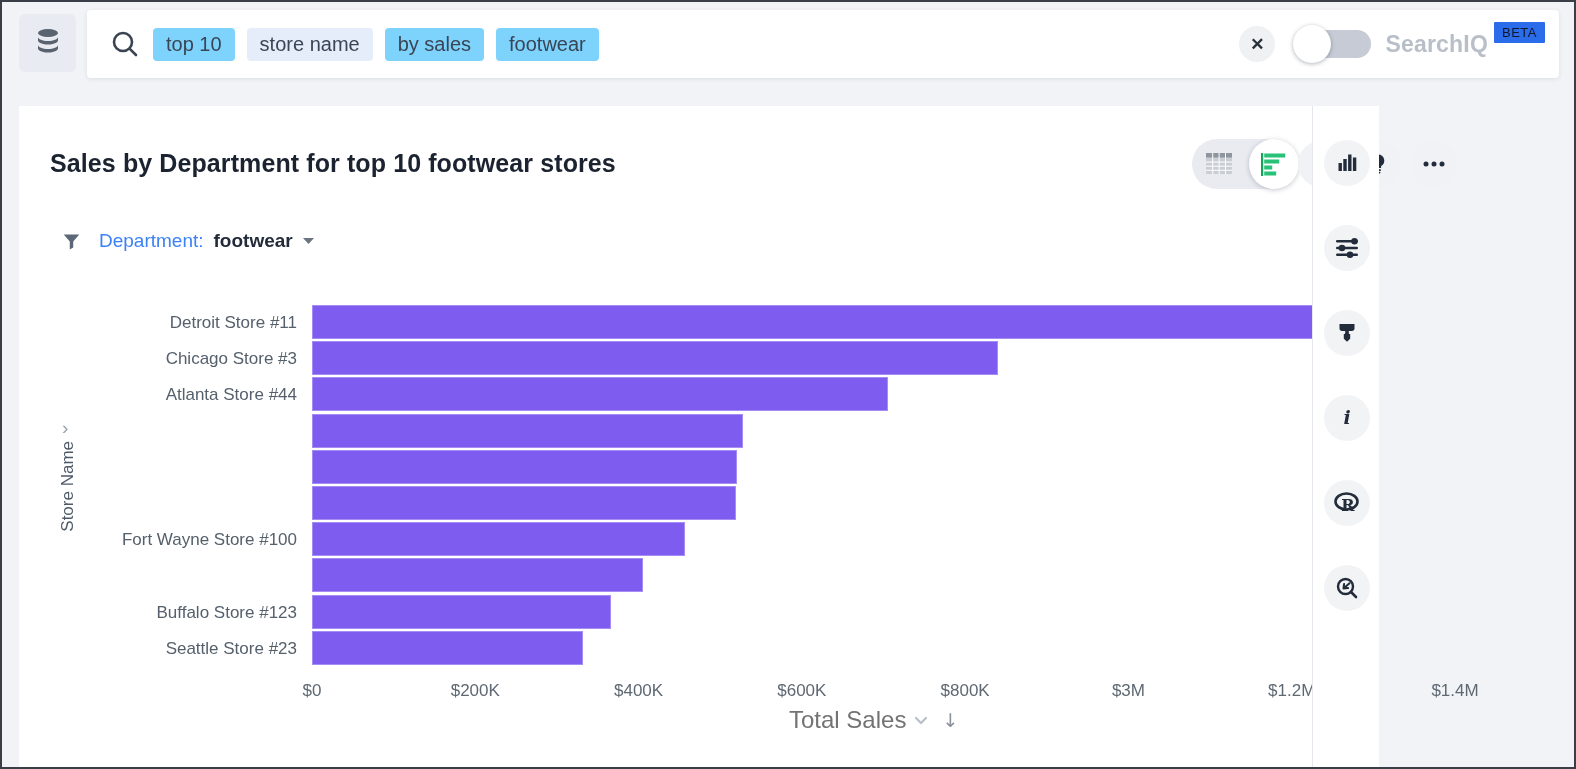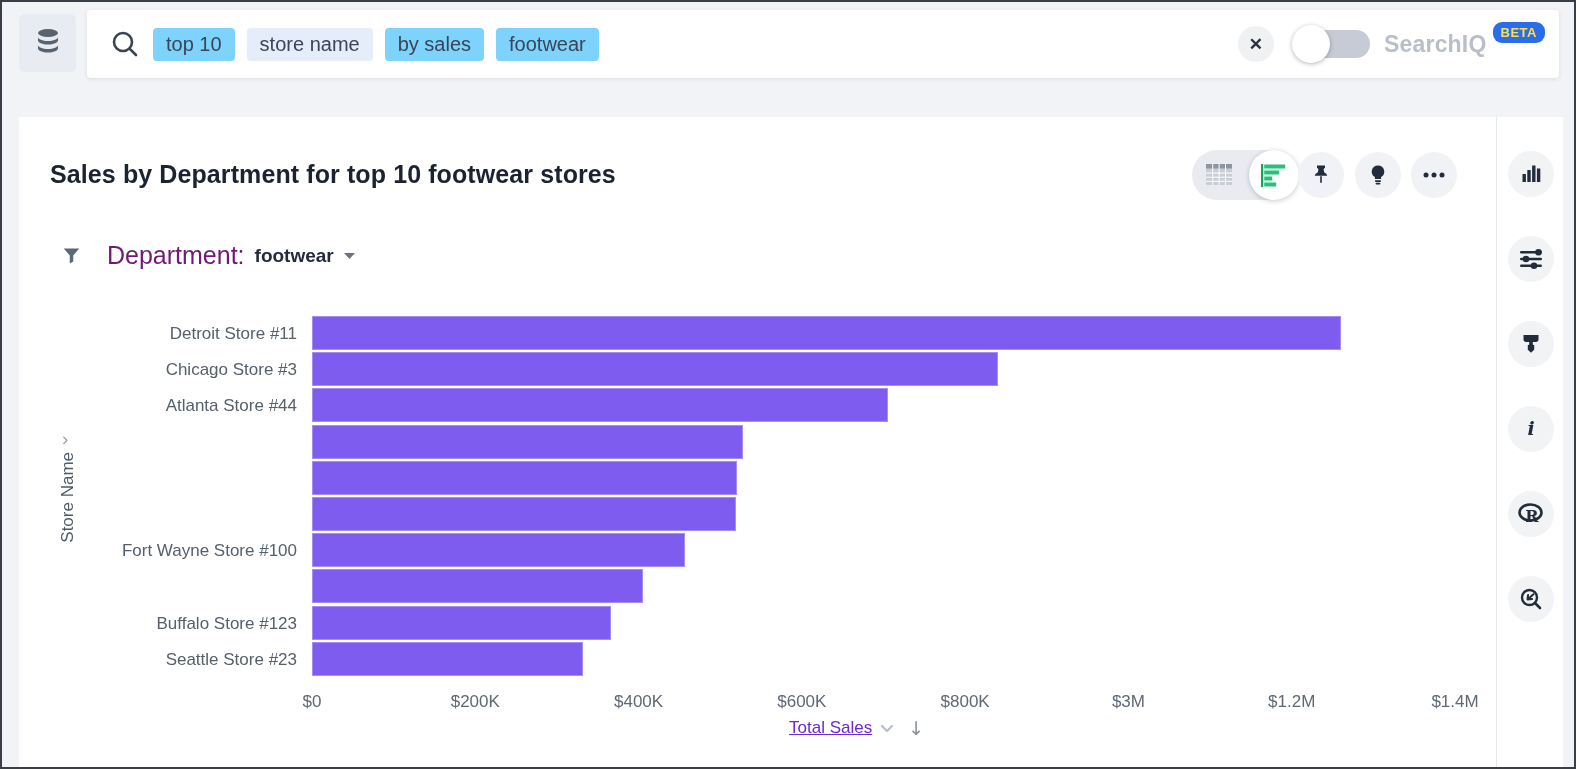--- a/index.html
+++ b/index.html
@@ -41,28 +41,28 @@
   .iq-toggle {
     width:74px; height:28px; border-radius:14px; background:#C6CBD5;
     position:relative; margin-left:22px; cursor:pointer;
   }
   .iq-knob {
     position:absolute; left:-4px; top:-5px; width:38px; height:38px; border-radius:50%;
     background:#FFFFFF; box-shadow:0 1px 4px rgba(30,40,60,.35);
   }
   .iq-label { font-size:23px; font-weight:bold; color:#B9BFC9; margin-left:14px; letter-spacing:.2px; }
   .beta-badge {
-    background:#2B6CEB; color:#fde047; font-size:13px; font-weight:bold;
-    padding:3px 8px; border-radius:9px; margin-left:6px; position:relative; top:-12px;
+    background:#2B6CEB; color:#0f172a; font-size:13px; font-weight:normal;
+    padding:3px 8px; border-radius:1px; margin-left:6px; position:relative; top:-12px;
     letter-spacing:.5px;
   }
 
   
   .card {
-    position:absolute; left:17px; top:115px; width:1544px; bottom:0;
+    position:absolute; left:17px; top:104px; width:1360px; bottom:0;
     background:#FFFFFF;
   }
   .card-title {
     position:absolute; left:31px; top:43px;
     font-size:25px; font-weight:bold; color:#1B2230; letter-spacing:.1px;
   }
 
   
   .viz-pill {
     position:absolute; left:1173px; top:33px; width:107px; height:50px;
@@ -77,21 +77,21 @@
   .tool-circle {
     position:absolute; top:35px; width:46px; height:46px; border-radius:50%;
     background:#F1F2F5; display:flex; align-items:center; justify-content:center; cursor:pointer;
   }
   .tool-circle.pin { left:1279px; }
   .tool-circle.bulb { left:1336px; }
   .tool-circle.more { left:1392px; }
 
   
   .filter-row { position:absolute; left:43px; top:124px; display:flex; align-items:center; }
-  .filter-label { font-size:25px; color:#701a75; margin-left:26px; }
+  .filter-label { font-size:19px; color:#3b82f6; margin-left:18px; }
   .filter-value { font-size:19px; font-weight:bold; color:#232B3A; margin-left:10px; cursor:pointer; }
   .filter-caret { margin-left:9px; display:flex; cursor:pointer; }
 
   
   .ylabels { position:absolute; left:0; top:199px; width:278px; height:362px; }
   .ylabel {
     position:absolute; right:0; height:36px; display:flex; align-items:center; justify-content:flex-end;
     font-size:17px; color:#55606C; white-space:nowrap;
   }
   .plot { position:absolute; left:293px; top:199px; width:1143px; height:362px; }
@@ -111,21 +111,21 @@
   .yaxis-chevron {
     position:absolute; left:43px; top:312px; font-size:19px; color:#9AA1AB; line-height:1; cursor:pointer;
   }
   .xticks { position:absolute; left:293px; top:575px; width:1160px; height:24px; }
   .xtick {
     position:absolute; transform:translateX(-50%); font-size:17px; color:#5F6973; white-space:nowrap;
   }
   .xaxis-title-row {
     position:absolute; left:770px; top:600px; display:flex; align-items:center;
   }
-  .xaxis-title { font-size:17px; color:#6d28d9;text-decoration:underline; }
+  .xaxis-title { font-size:24px; color:#737373; }
   .xaxis-sort-chevron { margin-left:8px; display:flex; cursor:pointer; }
   .xaxis-sort-arrow { margin-left:14px; font-size:19px; color:#8A919C; cursor:pointer; font-family:"DejaVu Sans", sans-serif; }
 
   
   .rail {
     position:absolute; right:0; top:0; bottom:0; width:67px;
     border-left:1px solid #E4E7EB; background:#FFF;
   }
   .rail-btn {
     position:absolute; left:11px; width:46px; height:46px; border-radius:50%;

